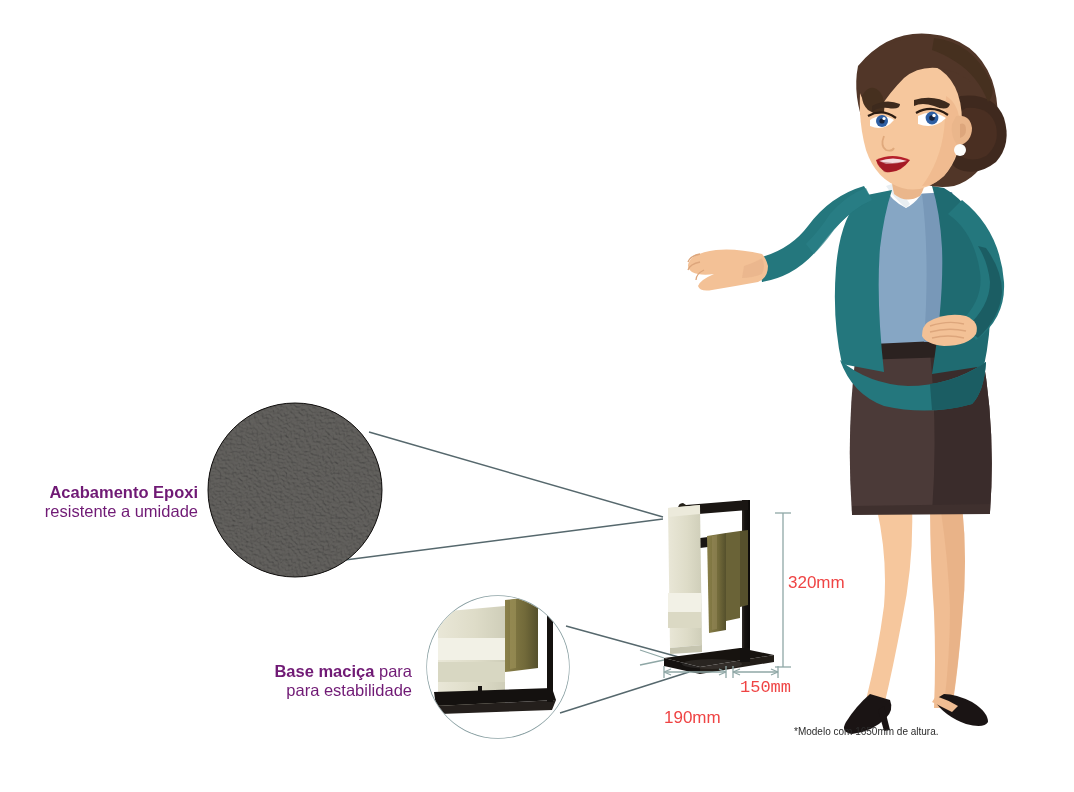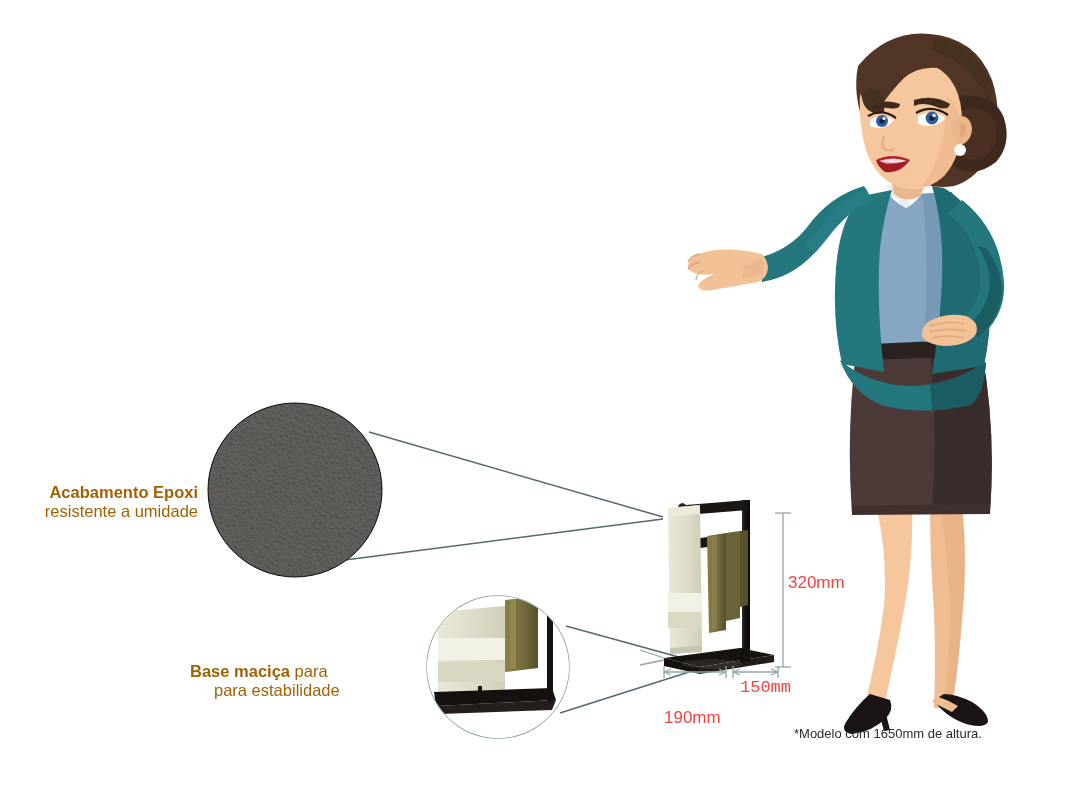--- a/index.html
+++ b/index.html
@@ -20,36 +20,36 @@
   .layer-svg {
     position: absolute;
     left: 0;
     top: 0;
     width: 1074px;
     height: 792px;
   }
   
   .callout-text {
     position: absolute;
-    color: #a16207;
+    color: #701a75;
     line-height: 1.18;
     white-space: nowrap;
   }
   #epoxy-text {
     left: 0px;
     top: 483px;
     width: 198px;
     text-align: right;
     font-size: 16.5px;
   }
   #base-text {
     left: 190px;
     top: 662px;
     width: 222px;
-    text-align: left;
+    text-align: right;
     font-size: 16.5px;
   }
   .ct-line-1 { font-weight: bold; display: block; }
   .ct-line-2 { font-weight: normal; display: block; margin-left: 24px; }
   .ct-bold { font-weight: bold; }
   .ct-norm { font-weight: normal; }
 
   .dim-label {
     position: absolute;
     color: #ef4444;
@@ -57,21 +57,21 @@
     white-space: nowrap;
   }
   #dim-height-label { left: 788px; top: 573px; }
   #dim-width-label  { left: 664px; top: 708px; }
   #dim-depth-label  { left: 740px; top: 678px; font-family: Liberation Mono, monospace; }
 
   #footnote {
     position: absolute;
     left: 794px;
     top: 726px;
-    font-size: 13px;
+    font-size: 10px;
     color: #2b2b2b;
     white-space: nowrap;
   }
 </style>
 </head>
 <body>
 
 <div id="canvas">
 
   <svg class="layer-svg" viewBox="0 0 1074 792">

